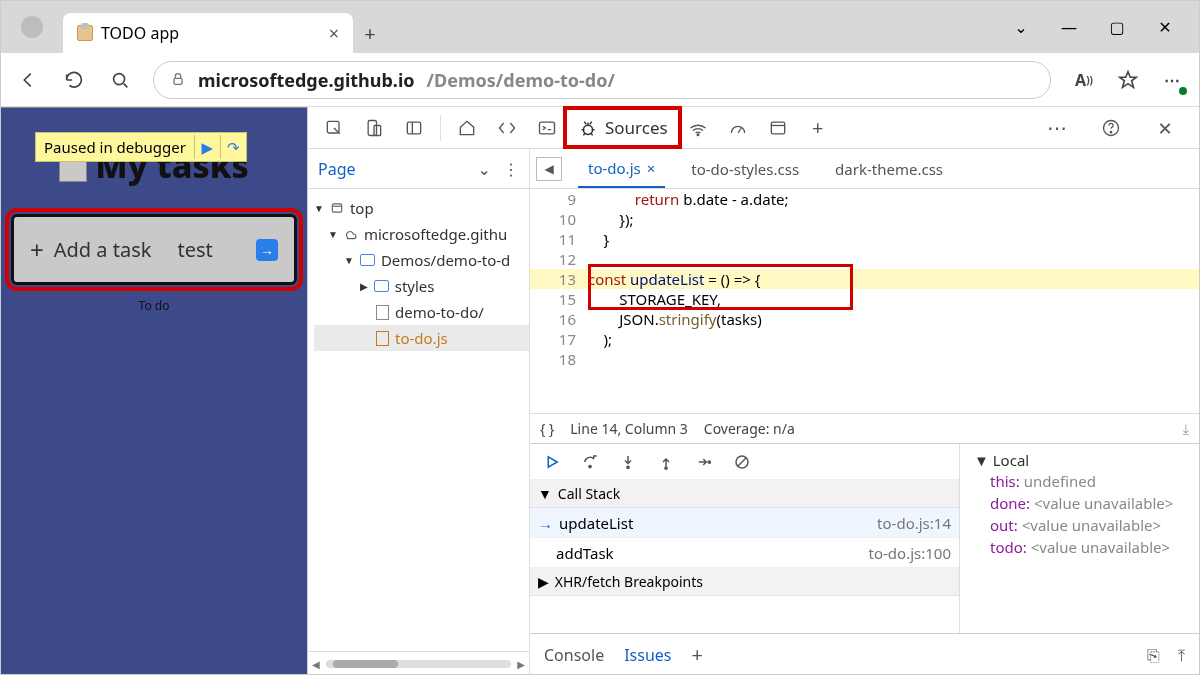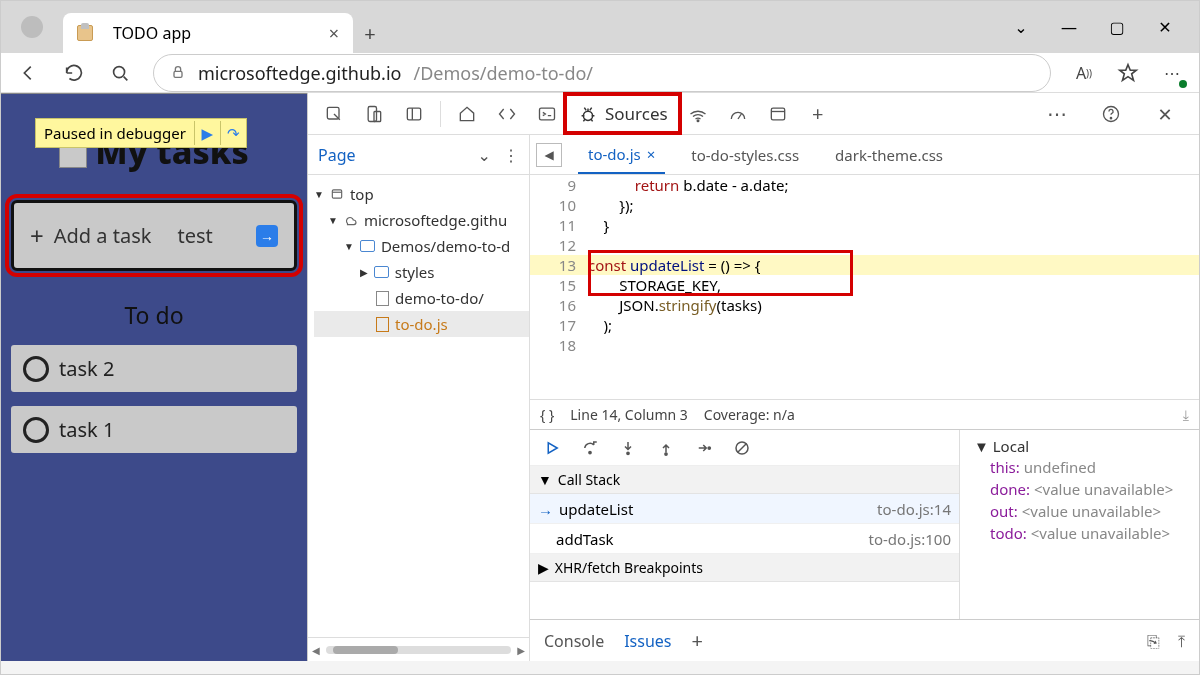--- a/index.html
+++ b/index.html
@@ -2,30 +2,30 @@
 <html><head>
 <meta charset="utf-8">
 <style>
 * { box-sizing: border-box; margin: 0; padding: 0; font-family: "Segoe UI", system-ui, sans-serif; }
 body { background: #f4f4f4; width: 1200px; height: 675px; overflow: hidden; border: 1px solid #ccc; position: relative;}
 
 
 .titlebar { height: 52px; background:#d8d8d8; display:flex; align-items:flex-end;}
 .titlebar-left { width:62px; display:flex; align-items:center; justify-content:center; height:100%;}
 .avatar{width:22px;height:22px;border-radius:50%;background:#bdbdbd;}
-.tab{height:40px;background:#fff;border-radius:8px 8px 0 0;display:flex;align-items:center;padding:0 14px;gap:20px;min-width:290px;position:relative;}
+.tab{height:40px;background:#fff;border-radius:8px 8px 0 0;display:flex;align-items:center;padding:0 14px;gap:8px;min-width:290px;position:relative;}
 .tab .fav{width:16px;height:16px;background:#e8c48b;border:1px solid #c99b54;border-radius:2px;position:relative;}
 .tab .fav::after{content:"";position:absolute;top:-3px;left:3px;right:3px;height:6px;background:#c0c0c0;border-radius:2px 2px 0 0;}
 .tab .x{margin-left:auto;font-size:18px;color:#555;}
 .newtab{width:34px;height:40px;display:flex;align-items:center;justify-content:center;font-size:20px;color:#444;}
 .winctrls{margin-left:auto;display:flex;gap:28px;padding-right:24px;align-self:center;font-size:16px;font-family:inherit;}
 .winctrls span{width:20px;text-align:center;}
 
 
-.urlbar{height:40px;background:#fff;border-bottom:1px solid #ddd;display:flex;align-items:center;padding:0 14px;gap:20px;}
+.urlbar{height:54px;background:#fff;border-bottom:1px solid #ddd;display:flex;align-items:center;padding:0 14px;gap:20px;font-weight:bold;}
 .urlbar .ico{width:26px;height:26px;display:flex;align-items:center;justify-content:center;color:#444;}
 .ico svg{width:22px;height:22px;stroke:currentColor;fill:none;stroke-width:1.8;}
 .omnibox{flex:1;height:38px;border:1px solid #ccc;border-radius:19px;display:flex;align-items:center;padding:0 16px;gap:12px;background:#fff;font-size:18px;color:#222;}
 .omnibox .dim{color:#888;}
 .urlbar-right{display:flex;gap:18px;}
 
 
 .split{display:flex;height:calc(675px - 52px - 54px - 1px);}
 
 
@@ -33,21 +33,21 @@
 .badge-debug{position:absolute;top:24px;left:34px;background:#fff79e;border:1px solid #c9c46a;display:flex;align-items:center;font-size:15px;z-index:4;}
 .badge-debug .txt{padding:4px 8px;}
 .badge-debug .btn{width:26px;height:24px;border-left:1px solid #c9c46a;display:flex;align-items:center;justify-content:center;color:#2b7de9;}
 .app-title{display:flex;align-items:center;gap:8px;justify-content:center;padding-top:34px;}
 .app-title .notesicon{width:28px;height:34px;background:#c9c9c9;border:1px solid #888;}
 .app-title h1{font-size:34px;font-weight:800;color:#111;}
 .task-add{margin:26px 10px 0;background:#c9c9c9;border:3px solid #111;border-radius:6px;padding:16px;display:flex;align-items:center;gap:10px;font-size:20px;color:#333;}
 .annot{outline:4px solid #d40000;outline-offset:2px;}
 .task-add .plus{font-size:24px;}
 .task-add .go{margin-left:auto;width:22px;height:22px;background:#2b7de9;border-radius:4px;display:flex;align-items:center;justify-content:center;color:#fff;font-size:14px;}
-.section-h{color:#111;font-size:23px;text-align:center;margin-top:28px;font-weight:400;}
+.section-h{color:#111;font-size:12px;text-align:center;margin-top:12px;font-weight:400;}
 .task{margin:14px 10px 0;background:#c9c9c9;border-radius:3px;padding:10px 12px;display:flex;align-items:center;gap:10px;font-size:20px;color:#222;}
 .task .ring{width:26px;height:26px;border:3px solid #222;border-radius:50%;}
 
 
 .dt{flex:1;display:flex;flex-direction:column;background:#f6f6f6;border-left:1px solid #ccc;position:relative;}
 
 
 .dt-tabs{height:42px;border-bottom:1px solid #ddd;background:#fff;display:flex;align-items:center;padding:0 8px;gap:4px;}
 .dt-tabs .tsep{width:1px;height:26px;background:#ddd;margin:0 4px;}
 .dt-tabs .tbtn{width:36px;height:32px;display:flex;align-items:center;justify-content:center;border-radius:4px;color:#555;}
@@ -191,30 +191,20 @@
       <h1>My tasks</h1>
     </div>
     <div class="task-add annot">
       <span class="plus">+</span>
       <span>Add a task</span>
       <span style="width:6px"></span>
       <span>test</span>
       <span class="go">→</span>
     </div>
     <div class="section-h">To do</div>
-    <div id="tasks">
-        <div class="task">
-          <span class="ring"></span>
-          <span>task 2</span>
-        </div>
-        <div class="task">
-          <span class="ring"></span>
-          <span>task 1</span>
-        </div>
-      </div>
   </div>
 
   <div class="dt">
 
     <div class="dt-tabs">
       <div class="tbtn">
           <svg viewBox="0 0 24 24">
             <rect x="4" y="4" width="14" height="14" rx="2"></rect>
             <path d="M12 12l7 7"></path>
           </svg>

